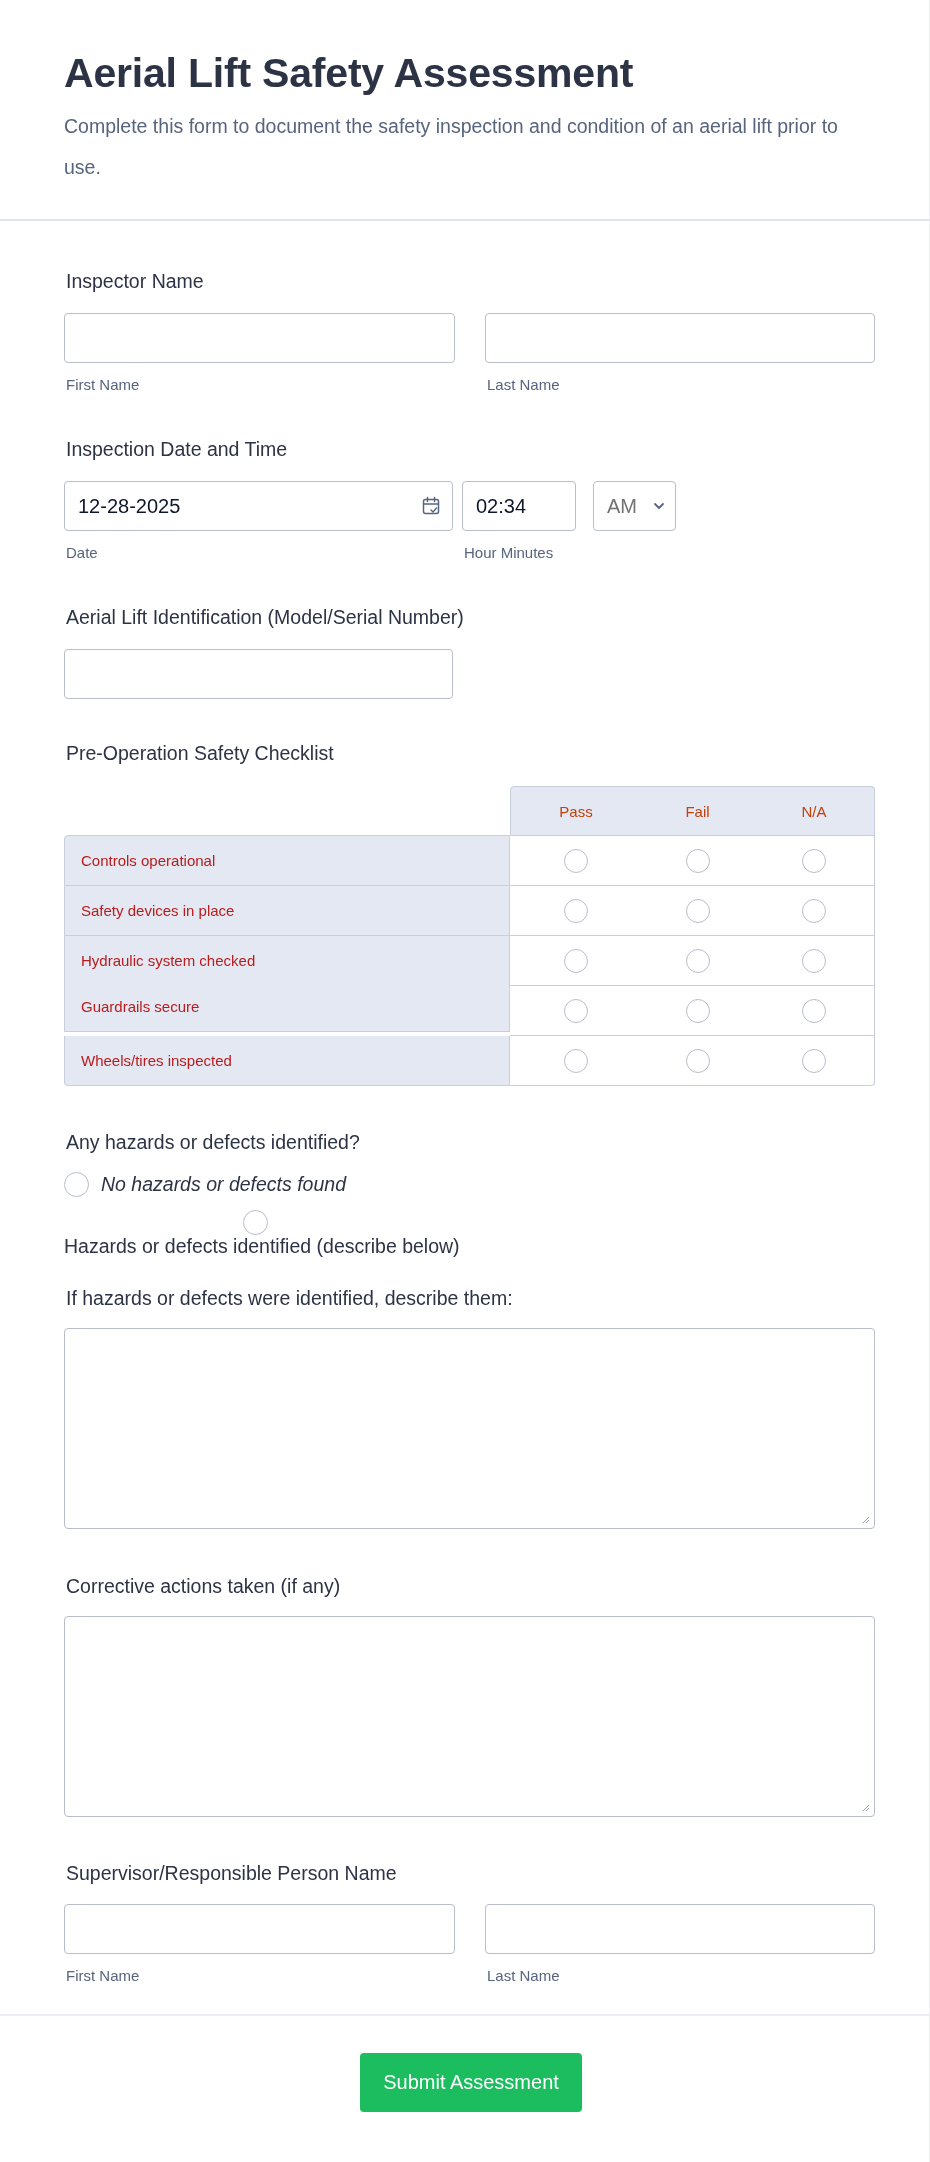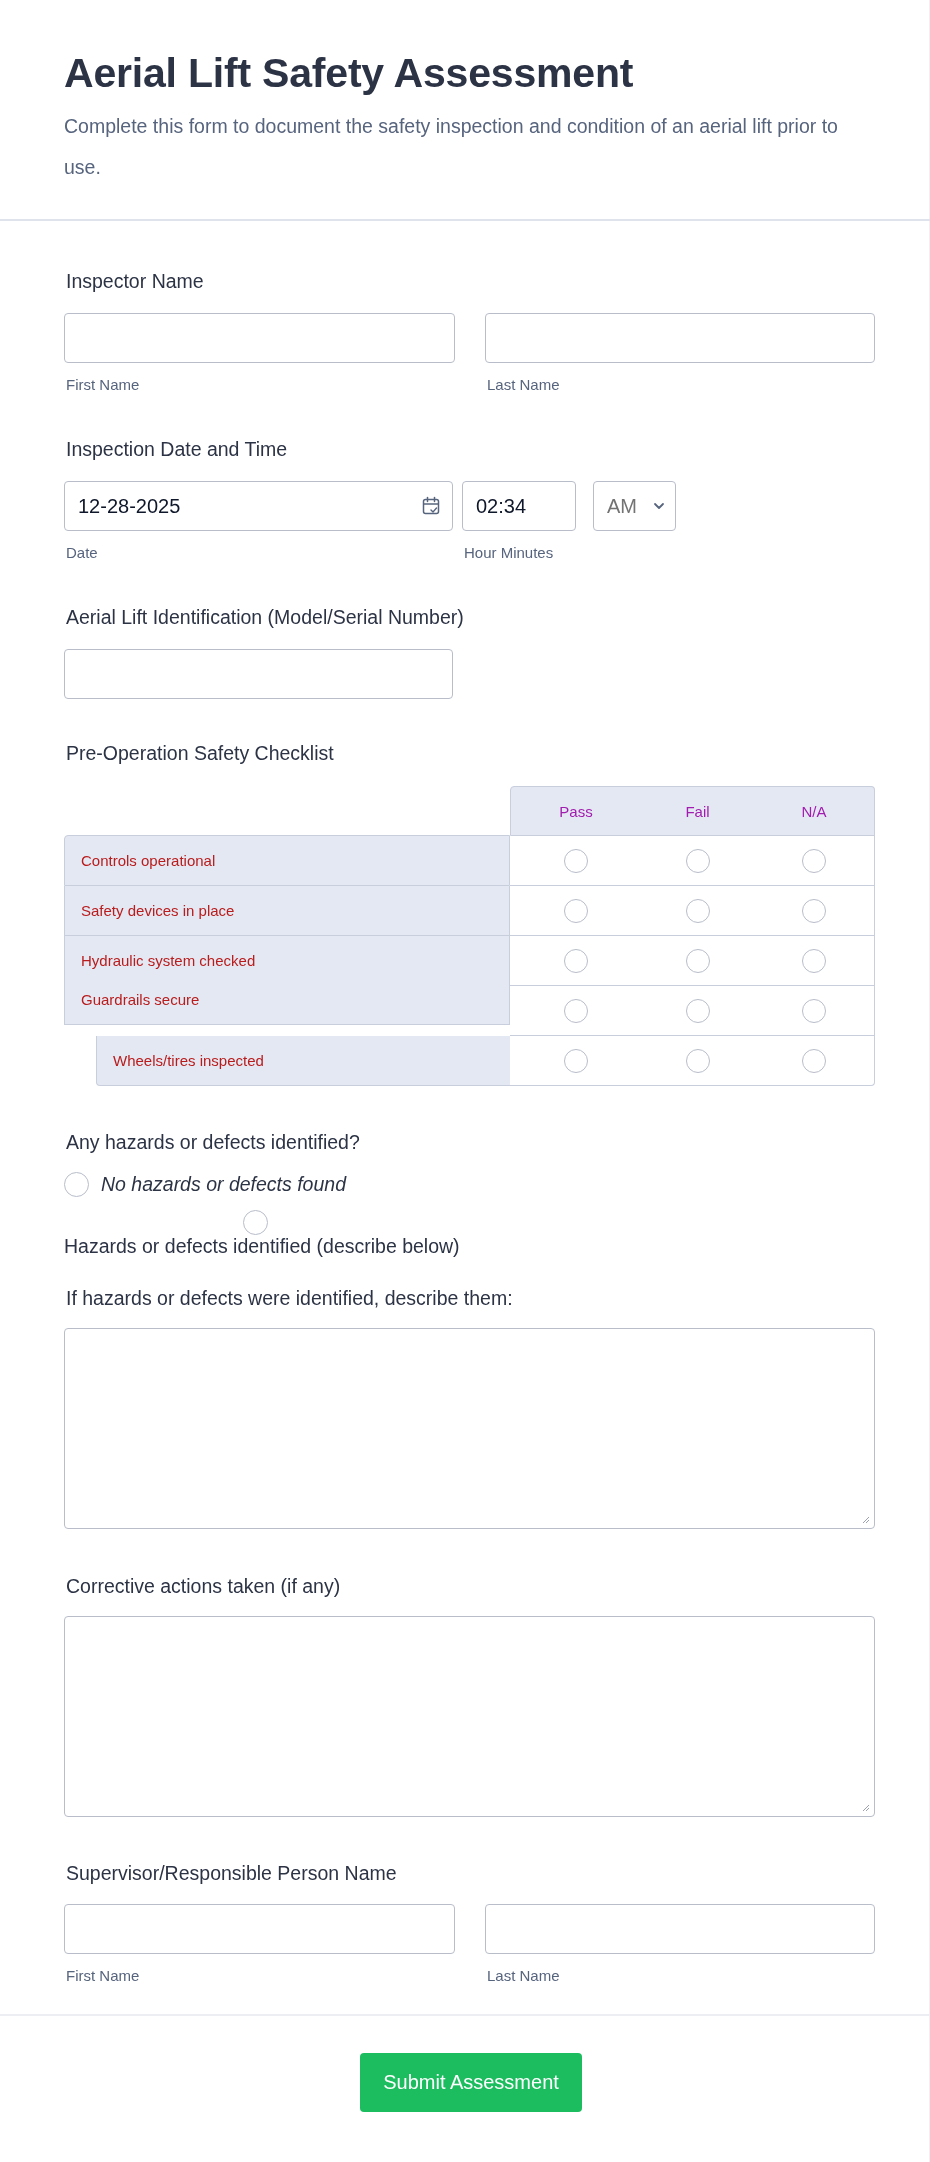--- a/index.html
+++ b/index.html
@@ -48,27 +48,27 @@
   .textarea {
     position: absolute; left: 64px; width: 811px; height: 201px;
     border: 1px solid #b8bdc9; border-radius: 4px; background: #fff;
   }
   .resize-icon { position: absolute; right: 4px; bottom: 4px; width: 9px; height: 9px; }
 
   
   .matrix { position: absolute; left: 64px; top: 786px; width: 811px; }
   .mx-head { position: absolute; top: 0; height: 50px; background: #e4e8f3;
     border: 1px solid #c8cedb; display: flex; align-items: center; justify-content: center;
-    font-size: 15px; color: #a21caf; }
+    font-size: 15px; color: #c2410c; }
   .mx-rowlabel { position: absolute; left: 0; width: 446px; height: 50px;
     background: #e4e8f3; border: 1px solid #c8cedb; border-top: none;
     display: flex; align-items: center; padding-left: 16px;
     font-size: 15px; color: #b91c1c; }
   .mx-rowlabel.first { border-top: 1px solid #c8cedb; border-top-left-radius: 4px; }
-  .mx-rowlabel.last { border-bottom-left-radius: 4px; margin-left: 32px; }
+  .mx-rowlabel.last { border-bottom-left-radius: 4px; }
   .mx-cell { position: absolute; height: 50px; background: #fff;
     border-right: 1px solid #c8cedb; border-bottom: 1px solid #c8cedb;
     display: flex; align-items: center; justify-content: center; }
   .radio { width: 24px; height: 24px; border-radius: 50%;
     border: 1px solid #b8bdc9; background: #fff; }
 
   .opt { position: absolute; left: 64px; display: flex; align-items: center; }
   .opt .radio { width: 25px; height: 25px; margin-right: 12px; }
   .opt-label { font-size: 19.5px; color: #2c3345; white-space: nowrap; }
 
@@ -158,21 +158,21 @@
       <div class="mx-rowlabel" style="top: 150px;">Hydraulic system checked</div>
       <div class="mx-cell" style="top: 150px; left: 446px; width: 132px;">
         <span class="radio"></span>
       </div>
       <div class="mx-cell" style="top: 150px; left: 577px; width: 114px;">
         <span class="radio"></span>
       </div>
       <div class="mx-cell" style="top: 150px; left: 690px; width: 121px;">
         <span class="radio"></span>
       </div>
-      <div class="mx-rowlabel" style="top: 189px;">Guardrails secure</div>
+      <div class="mx-rowlabel" style="top: 196px;">Guardrails secure</div>
       <div class="mx-cell" style="top: 200px; left: 446px; width: 132px;">
         <span class="radio"></span>
       </div>
       <div class="mx-cell" style="top: 200px; left: 577px; width: 114px;">
         <span class="radio"></span>
       </div>
       <div class="mx-cell" style="top: 200px; left: 690px; width: 121px;">
         <span class="radio"></span>
       </div>
       <div class="mx-rowlabel last" style="top: 250px;">Wheels/tires inspected</div>

